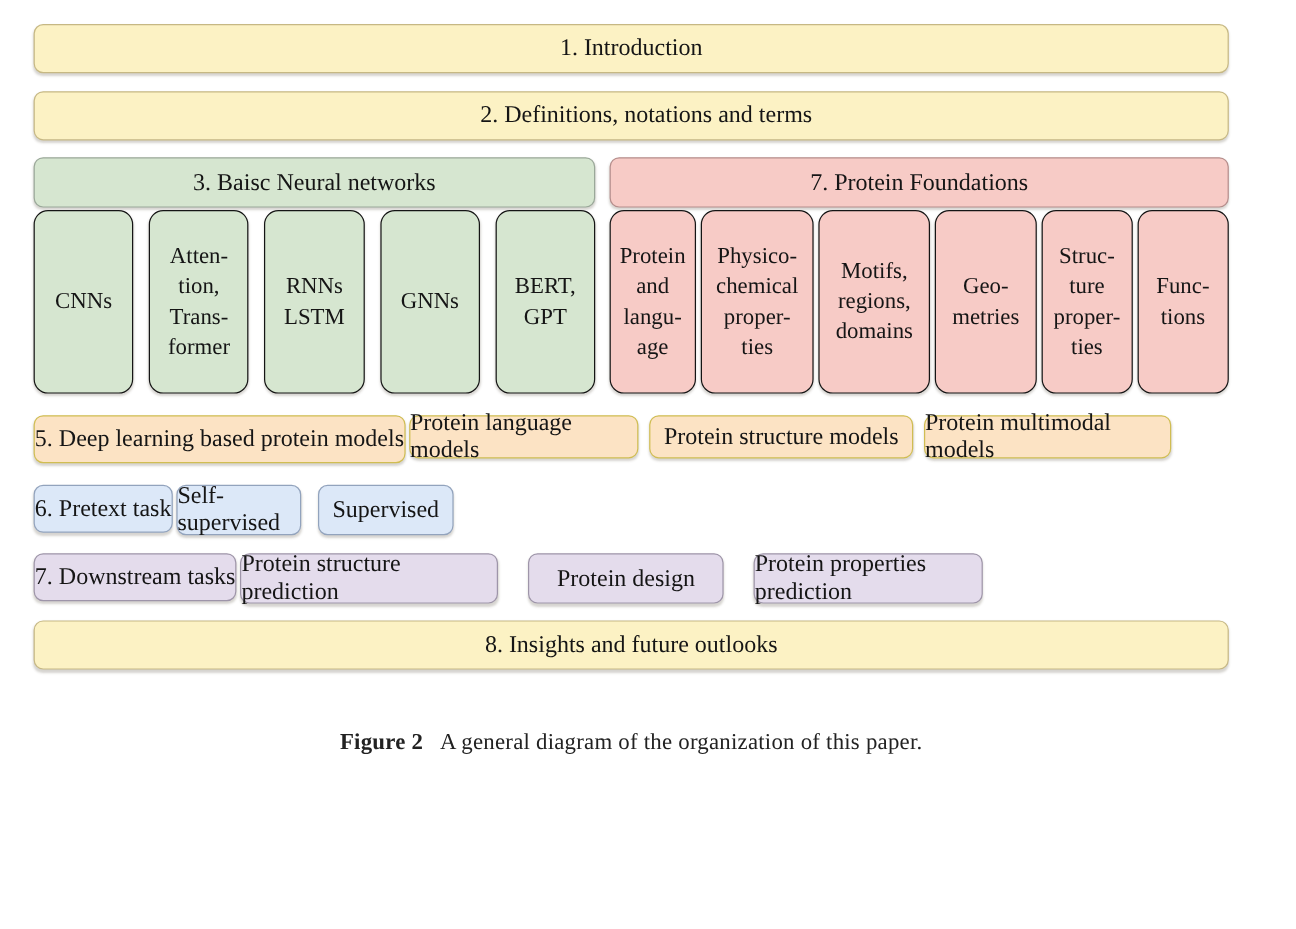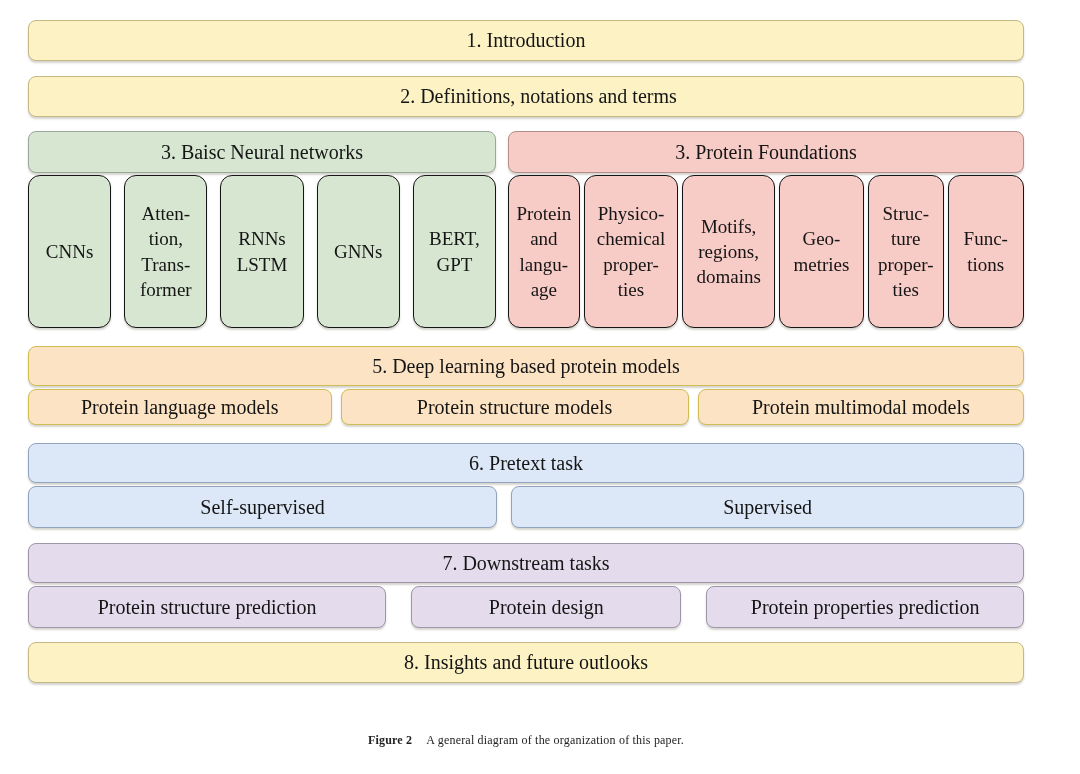--- a/index.html
+++ b/index.html
@@ -59,38 +59,38 @@
     justify-content: center;
     text-align: center;
     font-size: 19px;
     line-height: 1.32;
     white-space: pre-line;
     box-shadow: 0 2px 2px rgba(70,60,40,0.22);
     box-sizing: border-box;
     padding: 2px 1px;
   }
 
-  .section { margin-top: 18px; display: flex; flex-direction: column; gap: 3px; }
+  .section { margin-top: 18px; display: flex; flex-direction: row; gap: 3px; }
   .section .header { height: 40px; }
   .section .subrow { display: flex; }
   .subrow .bar { flex: 1; }
   .sec5 .subrow { gap: 9px; }
   .sec5 .subrow .bar { height: 36px; }
   .sec6 .subrow { gap: 14px; }
   .sec6 .subrow .bar { height: 42px; }
   .sec7 { margin-top: 15px; }
   .sec7 .subrow { gap: 25px; }
   .sec7 .subrow .bar { height: 42px; }
 
   .bar-8 { margin-top: 14px; }
 
   .caption {
     margin-top: 50px;
     text-align: center;
-    font-size: 12px;
+    font-size: 19px;
     color: #222222;
     letter-spacing: 0.2px;
   }
   .caption .cap-label { font-weight: bold; margin-right: 14px; }
 </style>
 </head>
 <body>
 
 <div class="page">
 
@@ -108,21 +108,21 @@
 Trans-
 former</div>
         <div class="tallbox green" style="flex:1">RNNs
 LSTM</div>
         <div class="tallbox green" style="flex:1">GNNs</div>
         <div class="tallbox green" style="flex:1">BERT,
 GPT</div>
       </div>
     </div>
     <div class="col col-pink">
-      <div class="bar pink header">3. Protein Foundations</div>
+      <div class="bar pink header">7. Protein Foundations</div>
       <div class="tallrow tallrow-pink">
         <div class="tallbox pink" style="flex:71">Protein
 and
 langu-
 age</div>
         <div class="tallbox pink" style="flex:95">Physico-
 chemical
 proper-
 ties</div>
         <div class="tallbox pink" style="flex:93">Motifs,

